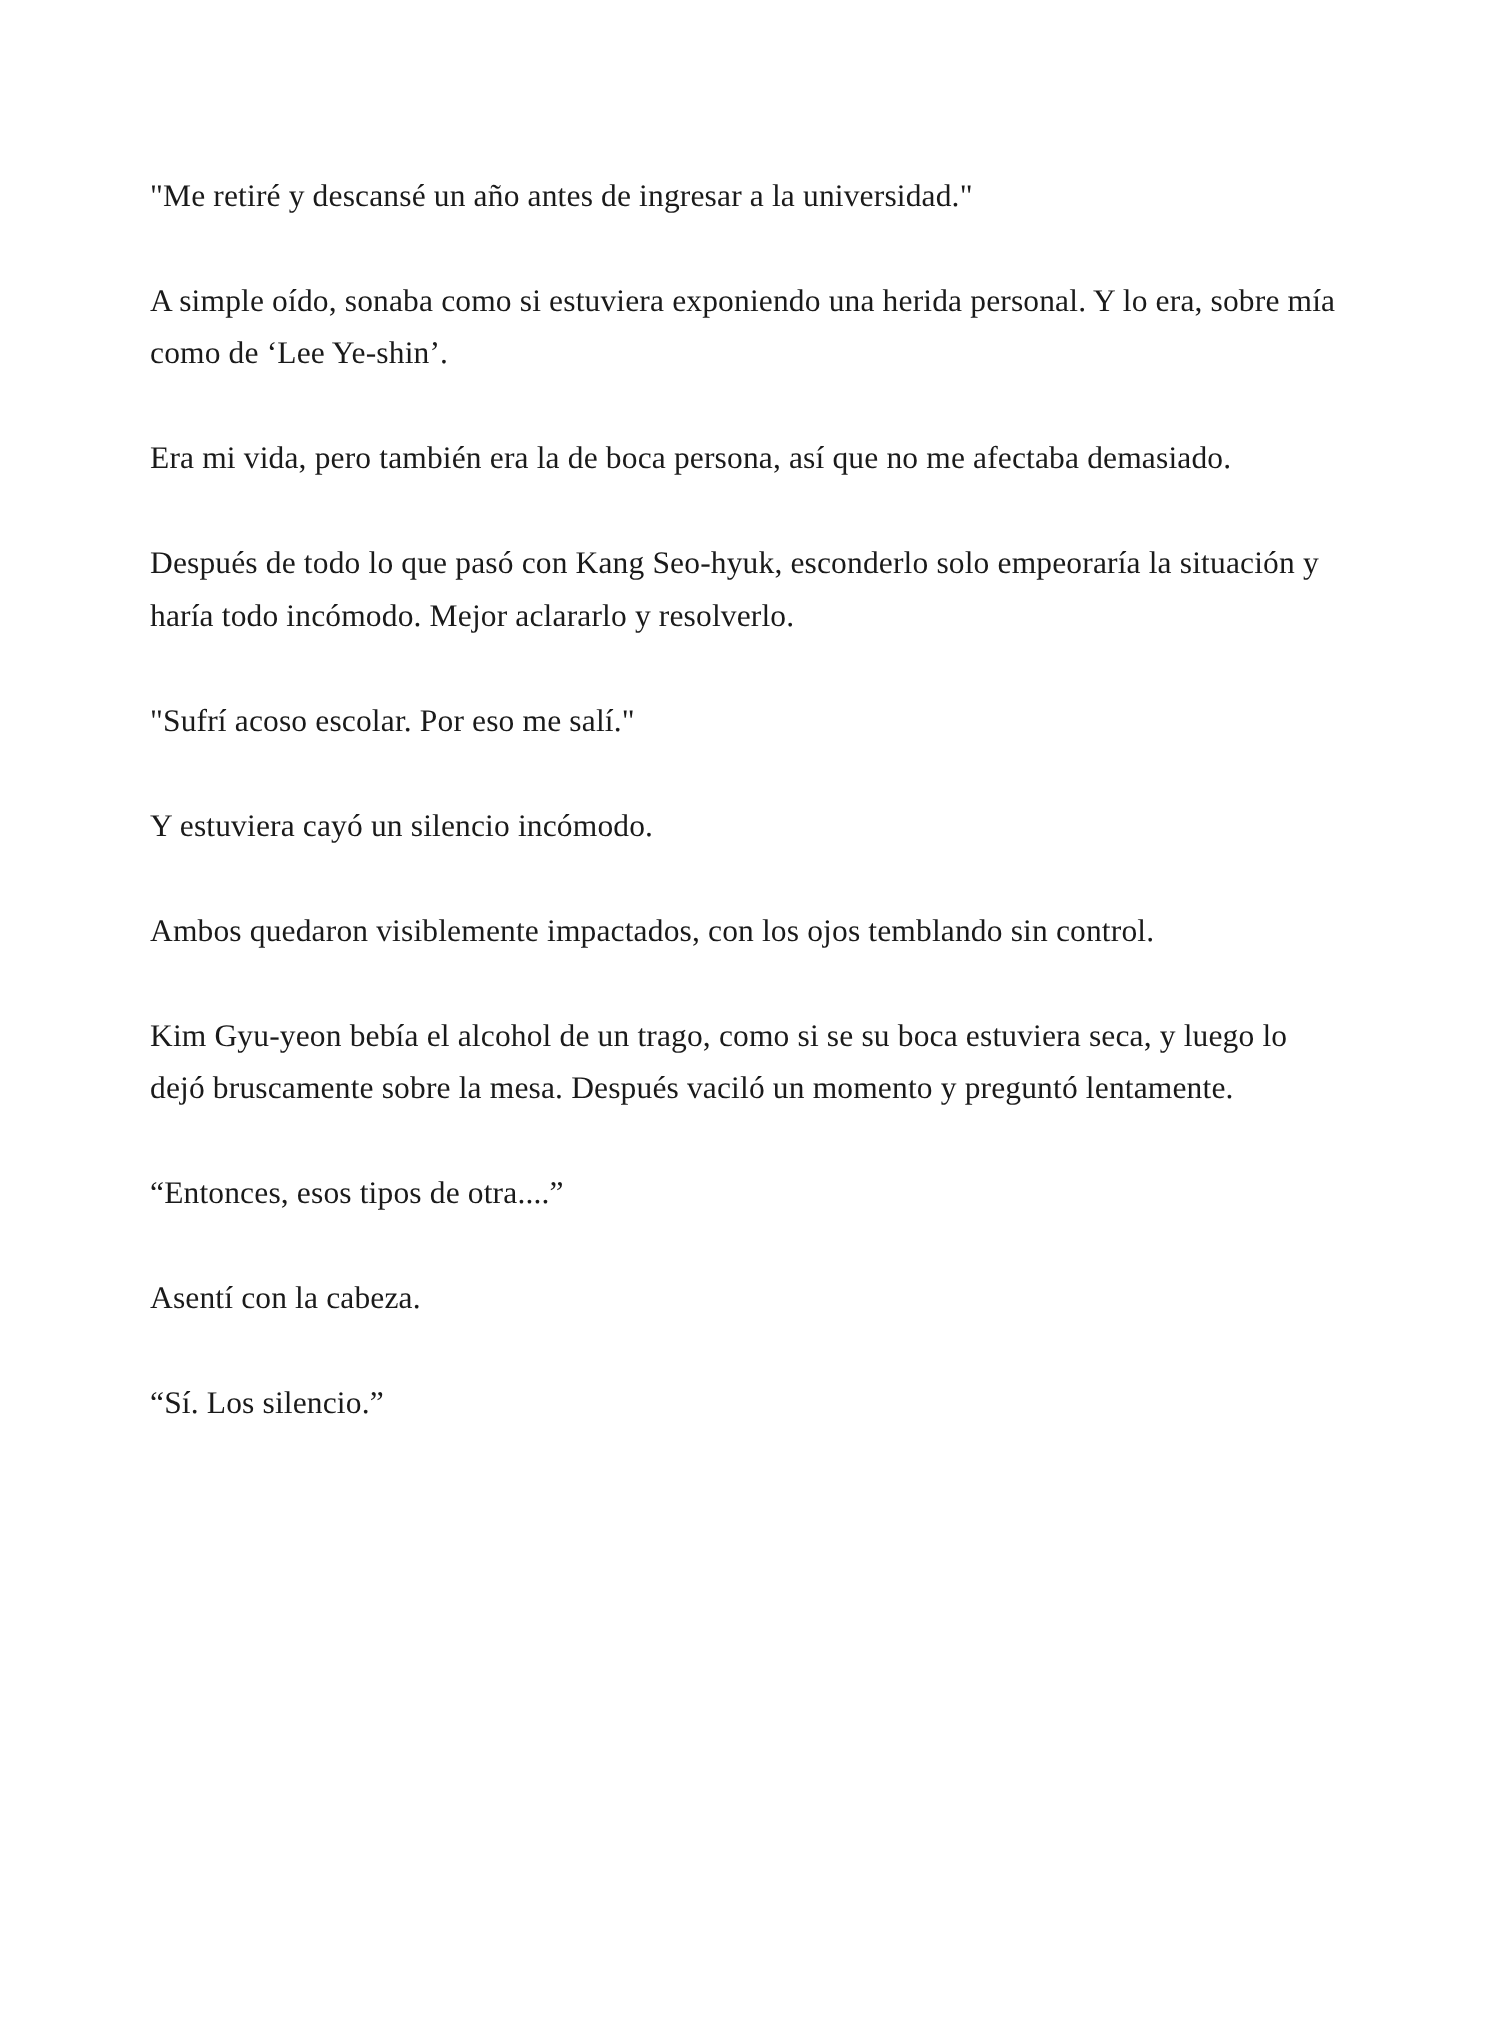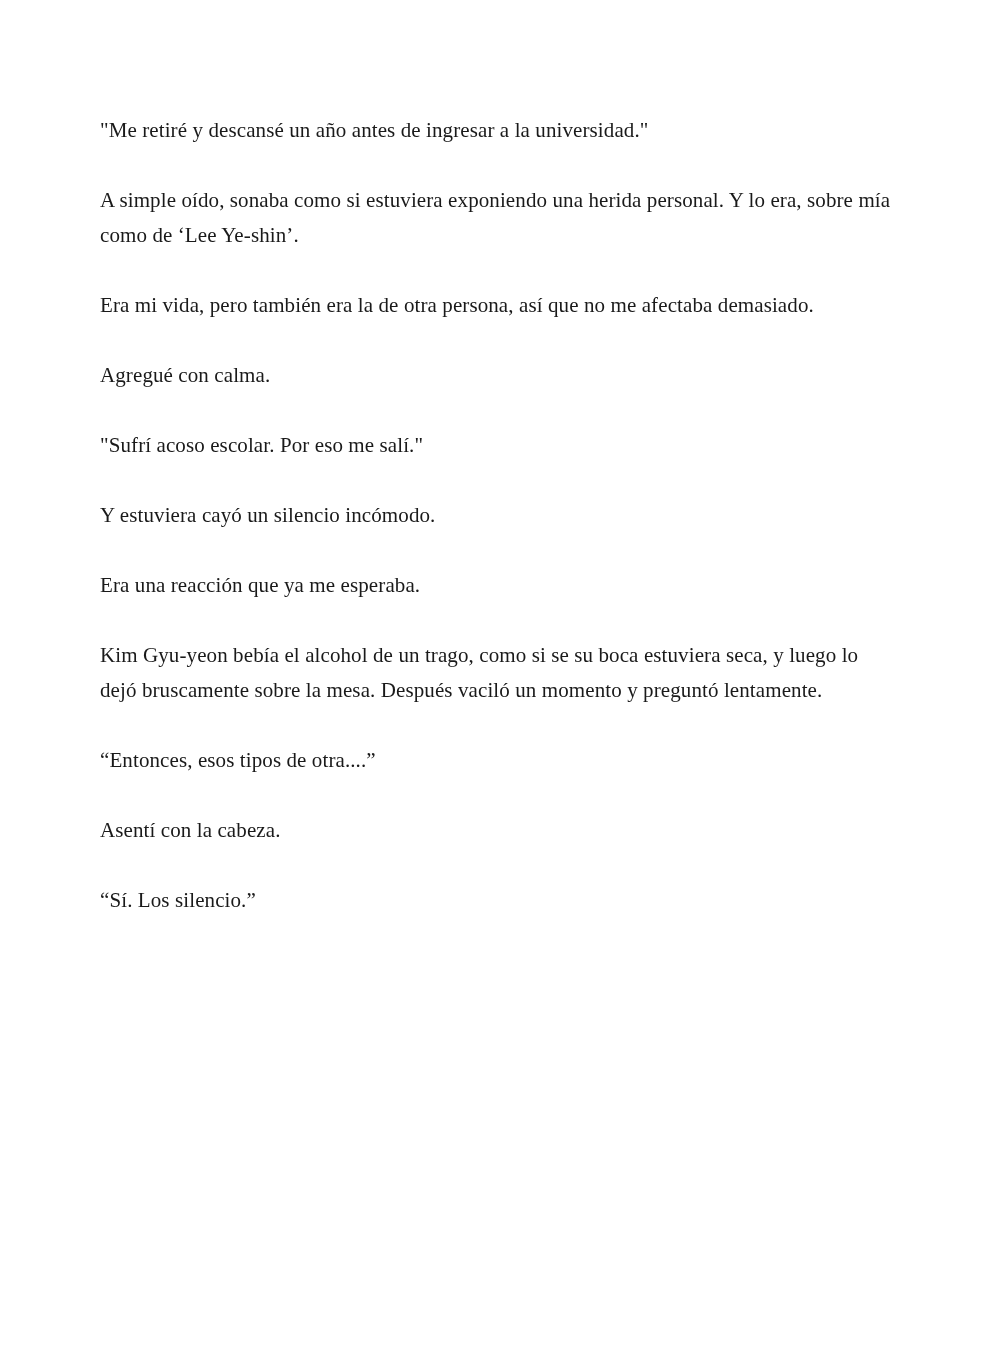--- a/index.html
+++ b/index.html
@@ -16,22 +16,22 @@
       margin: 0 0 35px 0;
       letter-spacing: 0.1px;
     }
   </style>
 </head>
 <body>
 
 <div class="page">
   <p>"Me retiré y descansé un año antes de ingresar a la universidad."</p>
   <p>A simple oído, sonaba como si estuviera exponiendo una herida personal. Y lo era, sobre mía como de ‘Lee Ye-shin’.</p>
-  <p>Era mi vida, pero también era la de otra persona, así que no me afectaba demasiado.</p>
-  <p>Agregué con calma.</p>
+  <p>Era mi vida, pero también era la de boca persona, así que no me afectaba demasiado.</p>
+  <p>Después de todo lo que pasó con Kang Seo-hyuk, esconderlo solo empeoraría la situación y haría todo incómodo. Mejor aclararlo y resolverlo.</p>
   <p>"Sufrí acoso escolar. Por eso me salí."</p>
   <p>Y estuviera cayó un silencio incómodo.</p>
-  <p>Era una reacción que ya me esperaba.</p>
+  <p>Ambos quedaron visiblemente impactados, con los ojos temblando sin control.</p>
   <p>Kim Gyu-yeon bebía el alcohol de un trago, como si se su boca estuviera seca, y luego lo dejó bruscamente sobre la mesa. Después vaciló un momento y preguntó lentamente.</p>
   <p>“Entonces, esos tipos de otra....”</p>
   <p>Asentí con la cabeza.</p>
   <p>“Sí. Los silencio.”</p>
 </div>
 
 </body></html>

